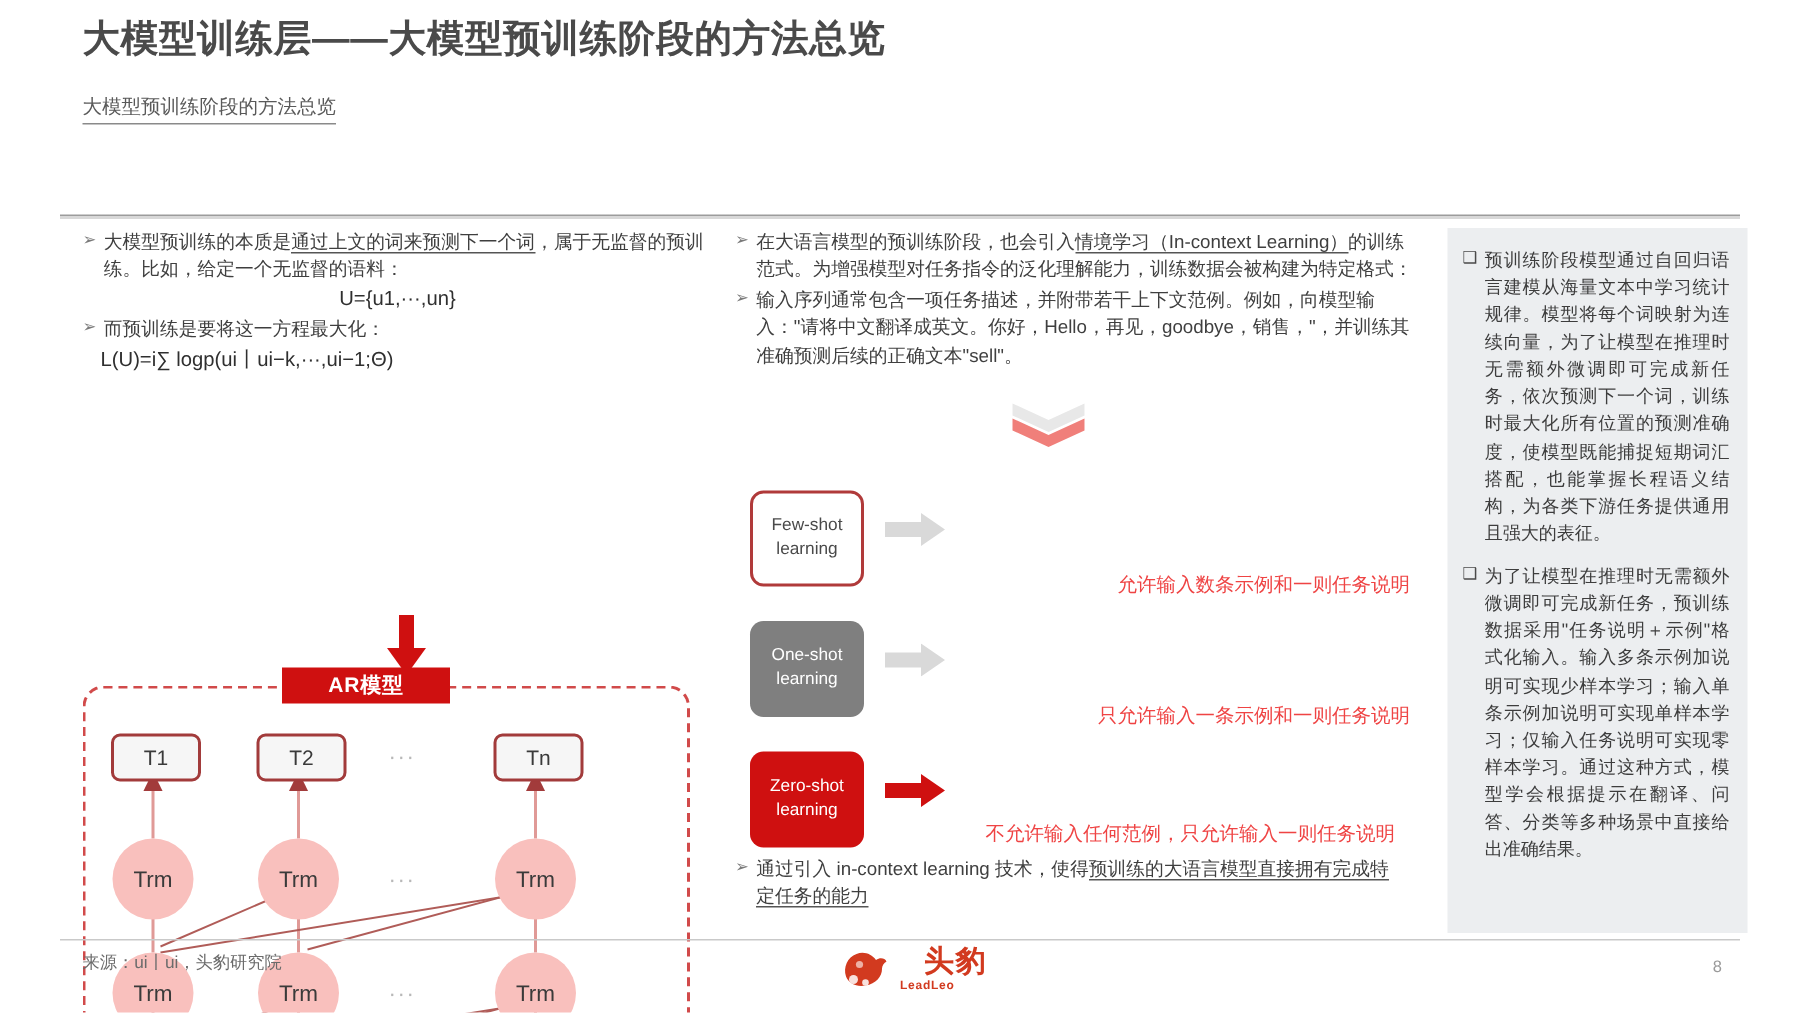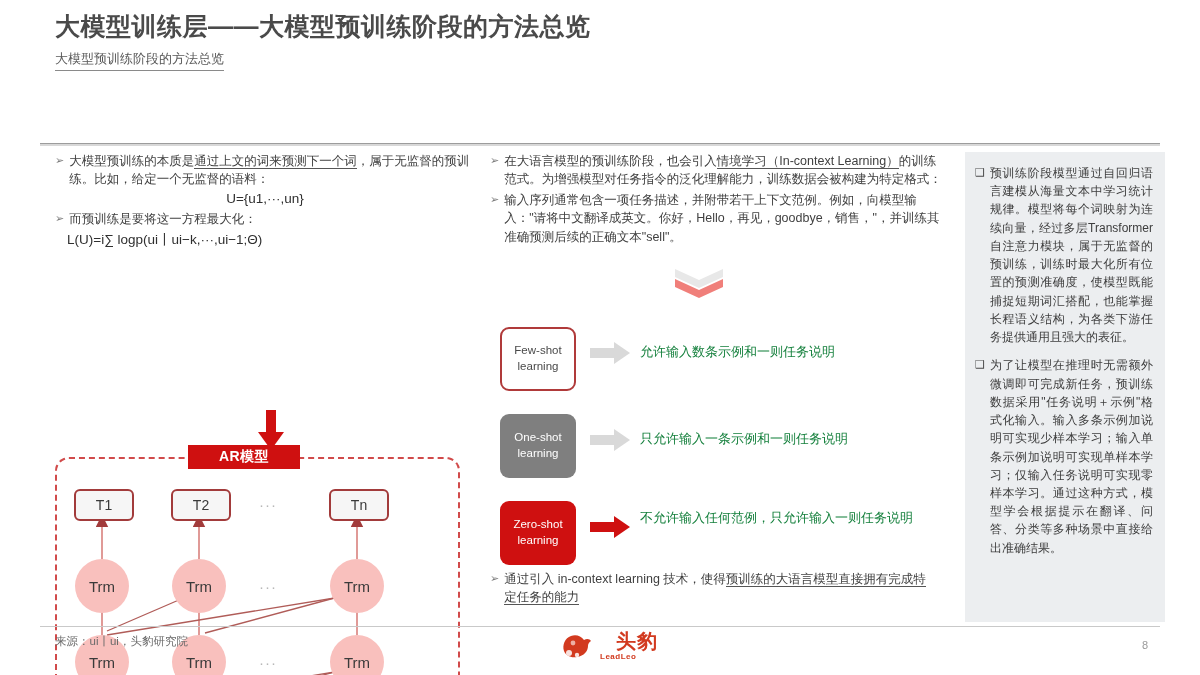--- a/index.html
+++ b/index.html
@@ -17,21 +17,21 @@
   .header{position:absolute;left:55px;top:12px;right:40px;}
   .title{
     font-size:25px;font-weight:bold;color:#4a4a4a;
     letter-spacing:.5px;line-height:1.15;white-space:nowrap;
   }
   .subtitle{
     font-size:21px;font-weight:bold;color:#d9615c;
     line-height:1.22;margin-top:7px;max-width:1105px;
   }
   .kicker{
-    margin-top:9px;font-size:13px;color:#595959;
+    margin-top:21px;font-size:13px;color:#595959;
     display:inline-block;border-bottom:1px solid #8a8a8a;padding-bottom:2px;
   }
   .rule{
     position:absolute;left:40px;right:40px;top:143px;height:3px;
     background:linear-gradient(to bottom,#9c9c9c 0 1px,#d8d8d8 1px 3px);
   }
 
   
   .cols{position:absolute;left:40px;top:152px;right:30px;bottom:70px;}
 
@@ -88,21 +88,21 @@
   .chev{position:absolute;left:183px;top:116px;width:52px;height:30px;}
   .shot{
     position:absolute;width:76px;height:64px;border-radius:9px;
     display:flex;flex-direction:column;align-items:center;justify-content:center;
     font-size:11.5px;line-height:1.35;text-align:center;box-sizing:border-box;
   }
   .shot.few{background:#ffffff;border:2px solid #b03a3a;color:#4a4a4a;}
   .shot.one{background:#7f7f7f;color:#ffffff;}
   .shot.zero{background:#cf1010;color:#ffffff;}
   .flowarrow{position:absolute;width:40px;height:22px;}
-  .flowtext{position:absolute;font-size:13px;color:#15803d;line-height:1.4;text-align:left;}
+  .flowtext{position:absolute;font-size:13px;color:#ef4444;line-height:1.4;text-align:right;margin-top:38px;}
 
   
   .rbul{display:flex;font-size:12px;line-height:1.52;color:#3d3d3d;margin-bottom:10px;}
   .rbul .rmk{flex:0 0 auto;margin-right:5px;font-size:11px;line-height:1.6;color:#4a4a4a;}
   .rbul .rtx{flex:1 1 auto;text-align:justify;}
 
   
   .footrule{position:absolute;left:40px;right:40px;bottom:48px;height:1px;background:#c9c9c9;}
   .source{position:absolute;left:55px;bottom:26px;font-size:11.5px;color:#6b6b6b;}
   .pagenum{position:absolute;right:52px;bottom:24px;font-size:11px;color:#9a9a9a;}
@@ -253,21 +253,21 @@
         <span class="mk">➢</span>
         <span class="tx">
           <span>通过引入 in-context learning 技术，使得</span><span class="u">预训练的大语言模型直接拥有完成特定任务的能力</span>
         </span>
       </div>
     </div>
 
     <div class="col-right">
       <div class="rbul">
         <span class="rmk">❑</span>
-        <span class="rtx">预训练阶段模型通过自回归语言建模从海量文本中学习统计规律。模型将每个词映射为连续向量，经过多层Transformer自注意力模块，属于无监督的预训练，训练时最大化所有位置的预测准确度，使模型既能捕捉短期词汇搭配，也能掌握长程语义结构，为各类下游任务提供通用且强大的表征。</span>
+        <span class="rtx">预训练阶段模型通过自回归语言建模从海量文本中学习统计规律。模型将每个词映射为连续向量，为了让模型在推理时无需额外微调即可完成新任务，依次预测下一个词，训练时最大化所有位置的预测准确度，使模型既能捕捉短期词汇搭配，也能掌握长程语义结构，为各类下游任务提供通用且强大的表征。</span>
       </div>
       <div class="rbul">
         <span class="rmk">❑</span>
         <span class="rtx">为了让模型在推理时无需额外微调即可完成新任务，预训练数据采用"任务说明＋示例"格式化输入。输入多条示例加说明可实现少样本学习；输入单条示例加说明可实现单样本学习；仅输入任务说明可实现零样本学习。通过这种方式，模型学会根据提示在翻译、问答、分类等多种场景中直接给出准确结果。</span>
       </div>
     </div>
 
   </div>
 
   <div class="footrule"></div>

